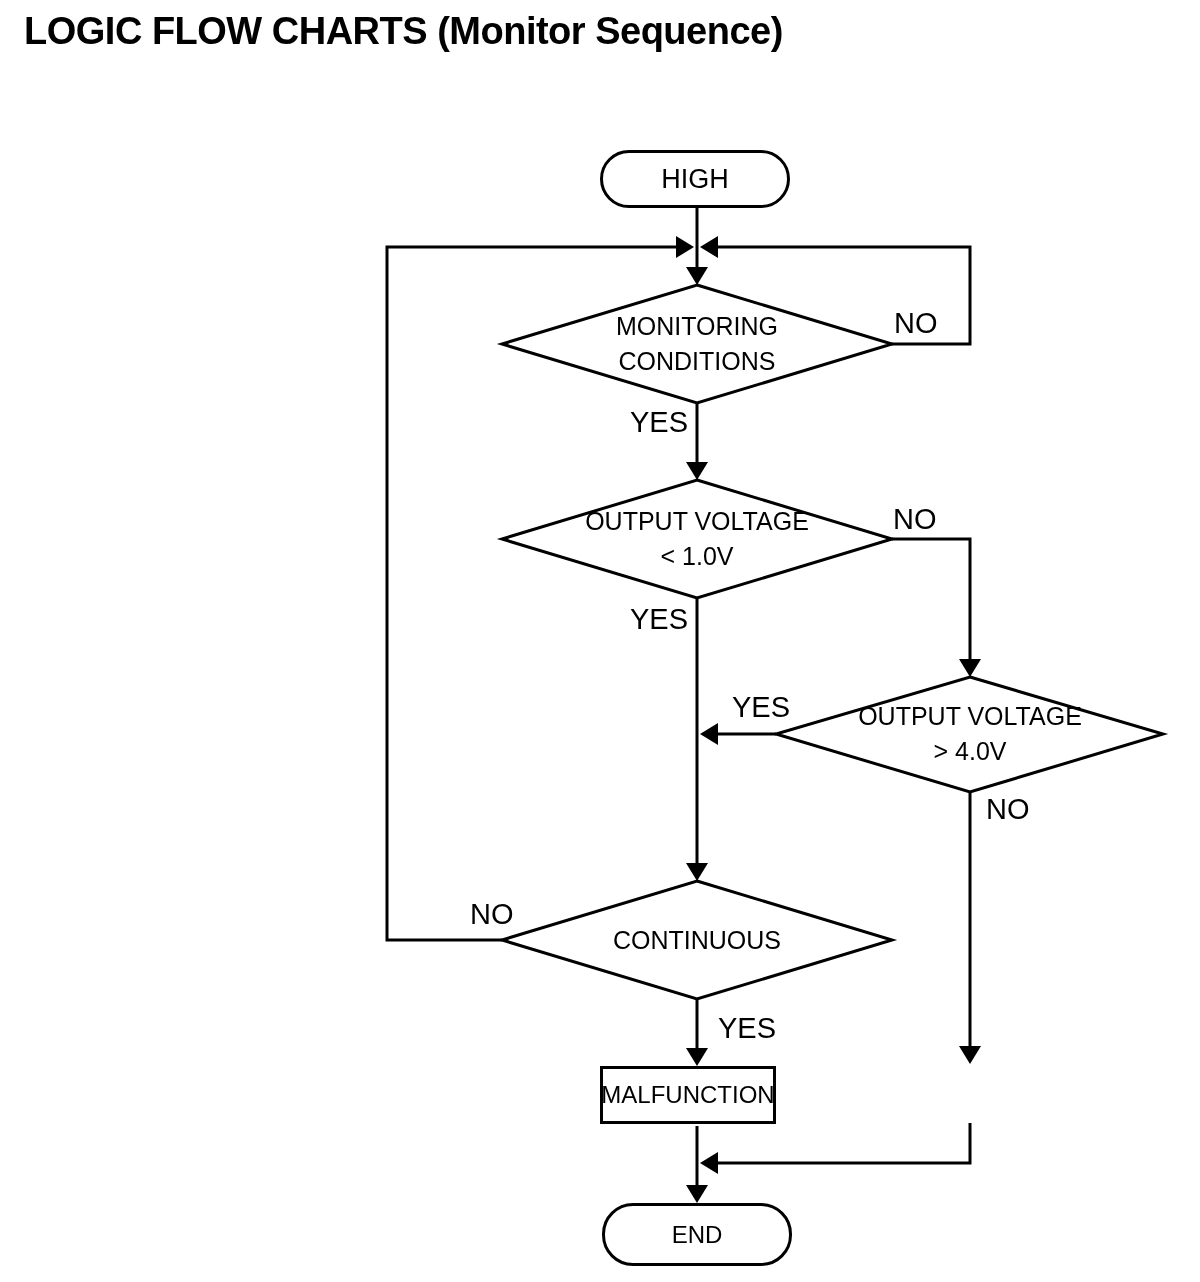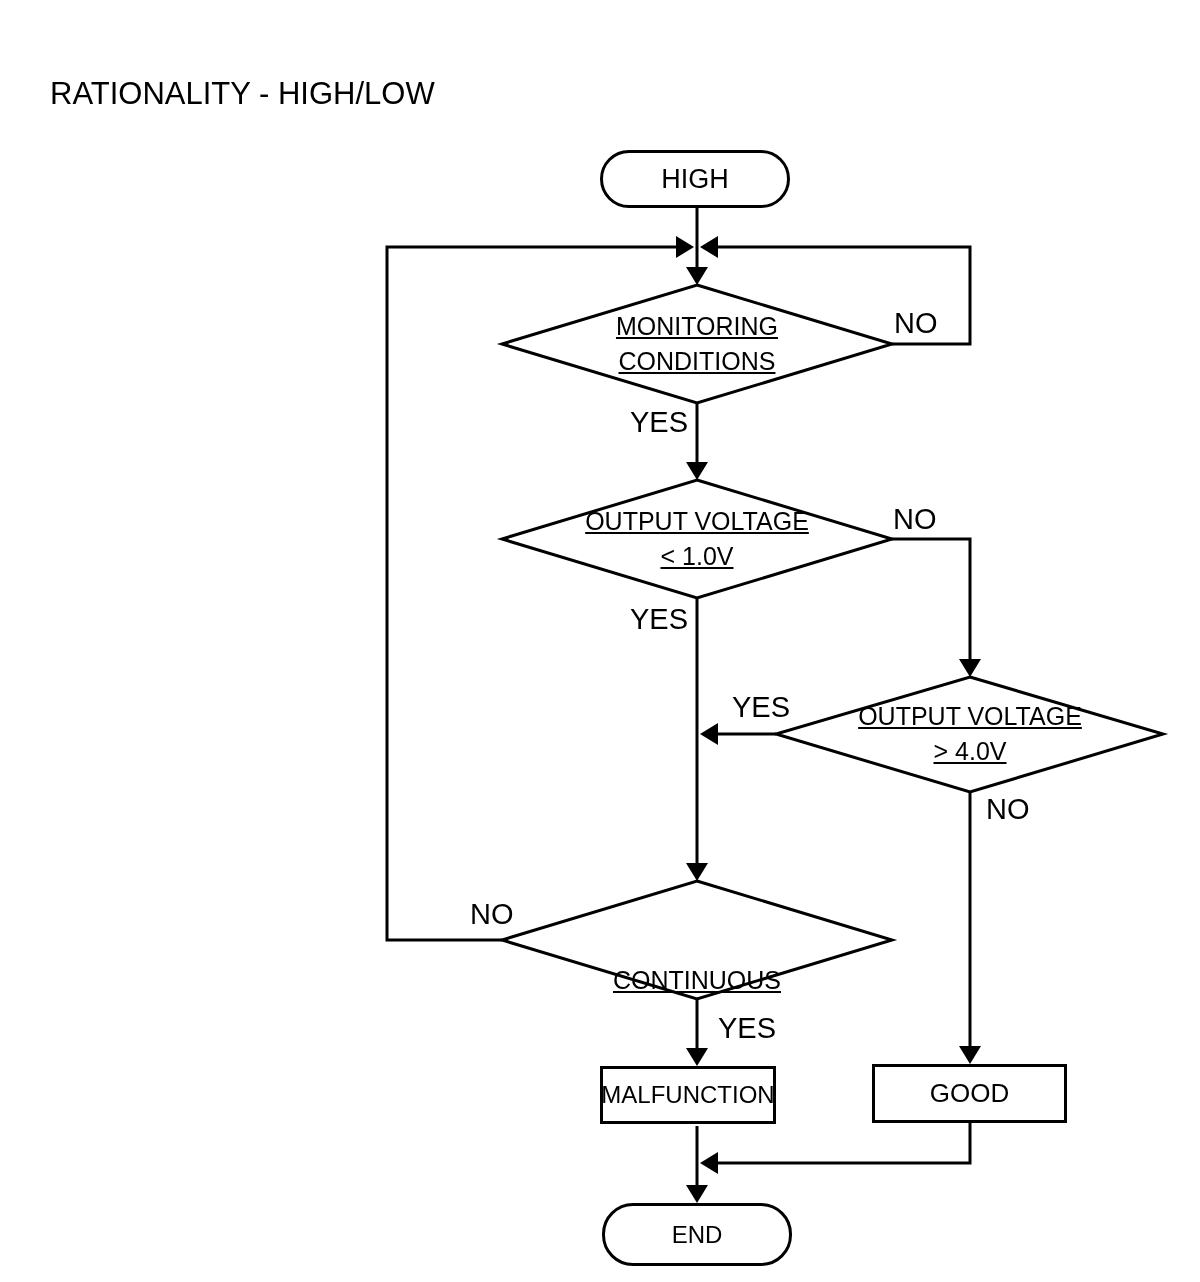--- a/index.html
+++ b/index.html
@@ -61,26 +61,25 @@
   .diamond-text {
     position: absolute;
     display: flex;
     flex-direction: column;
     align-items: center;
     justify-content: center;
     text-align: center;
     font-size: 25px;
     line-height: 35px;
     white-space: nowrap;
-    text-decoration: underline;
   }
   .dt-monitoring { left: 502px; top: 286px; width: 390px; height: 116px; }
   .dt-voltage-low { left: 502px; top: 481px; width: 390px; height: 116px; }
   .dt-voltage-high { left: 776px; top: 678px; width: 388px; height: 112px; }
-  .dt-continuous { left: 502px; top: 882px; width: 390px; height: 116px; justify-content: flex-end; }
+  .dt-continuous { left: 502px; top: 882px; width: 390px; height: 116px; }
   .edge-label {
     position: absolute;
     font-size: 29px;
     line-height: 30px;
     white-space: nowrap;
     text-align: right;
   }
   .el-right { width: 90px; text-align: right; }
   .el-mon-yes { left: 598px; top: 407px; }
   .el-mon-no { left: 894px; top: 308px; }
@@ -92,21 +91,21 @@
   .el-cont-yes { left: 718px; top: 1013px; }
   .edge { stroke: #000000; stroke-width: 3; fill: none; }
   .arrowhead { fill: #000000; stroke: none; }
   .shape { stroke: #000000; stroke-width: 3; fill: #ffffff; }
 </style>
 </head>
 <body>
 
 <div class="canvas">
 
-  <div class="page-subtitle">RATIONALITY - HIGH/LOW</div>
+  <div class="page-title">LOGIC FLOW CHARTS (Monitor Sequence)</div>
 
   <svg class="svg-layer" viewBox="0 0 1200 1282">
 
     <g>
       <path class="edge" d="M697,208 L697,267"></path>
       <polygon class="arrowhead" points="686,267 708,267 697,285"></polygon>
     </g>
     <g>
       <path class="edge" d="M502,940 L387,940 L387,247 L678,247"></path>
       <polygon class="arrowhead" points="676,236 676,258 694,247"></polygon>
@@ -155,23 +154,20 @@
   </svg>
 
   <div class="node terminator node-start">
     <span>HIGH</span>
   </div>
 
   <div class="node node-malfunction">
     <span>MALFUNCTION</span>
   </div>
 
-  <div class="node node-good">
-    <span>GOOD</span>
-  </div>
 
   <div class="node terminator node-end">
     <span>END</span>
   </div>
 
   <div class="diamond-text dt-monitoring">
     <span>MONITORING</span>
     <span>CONDITIONS</span>
   </div>
   <div class="diamond-text dt-voltage-low">

